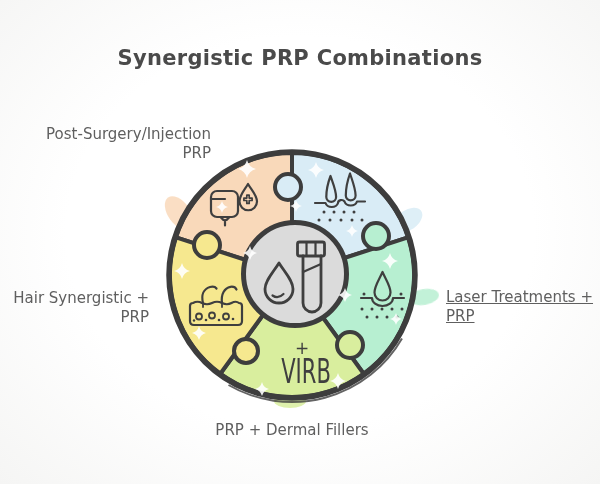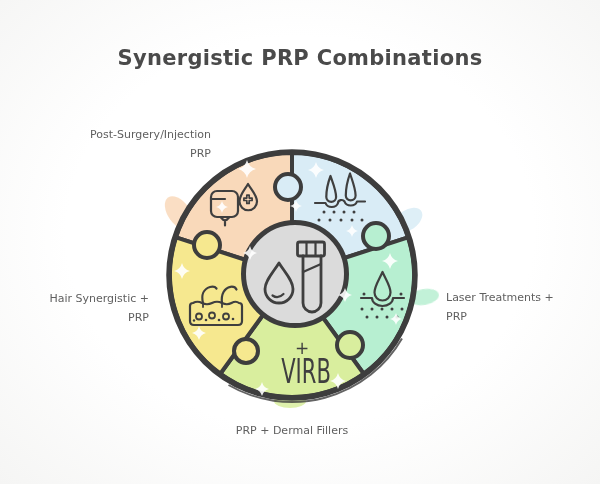--- a/index.html
+++ b/index.html
@@ -15,21 +15,21 @@
   }
   .title{
     position:absolute;left:0;right:0;top:46px;
     text-align:center;
     font-size:21px;font-weight:700;letter-spacing:.3px;
     color:#4a4a4a;
   }
   .diagram-svg{position:absolute;left:0;top:0;}
   .lbl{
     position:absolute;
-    font-size:11px;line-height:19px;color:#5f5f5f;
+    font-size:15px;line-height:19px;color:#5f5f5f;
     white-space:nowrap;
   }
   .lbl.right{text-align:right;}
   .lbl.left{text-align:left;}
   .lbl.center{text-align:center;}
   .lbl span{display:block;}
 </style>
 </head>
 <body>
 
@@ -163,21 +163,21 @@
       <path transform="translate(250 253) scale(7)" d="M0,-1 Q0.2,-0.2 1,0 Q0.2,0.2 0,1 Q-0.2,0.2 -1,0 Q-0.2,-0.2 0,-1 Z"></path>
     </g>
   </svg>
 
   <div class="lbl right" style="right:389px; top:125px;">
     <span>Post-Surgery/Injection</span>
     <span>PRP</span>
   </div>
 
 
-  <div class="lbl left" style="left:446px; top:288px;">
+  <div class="lbl left" style="left:446px; top:288px;text-decoration:underline;">
     <span>Laser Treatments +</span>
     <span>PRP</span>
   </div>
 
   <div class="lbl right" style="right:451px; top:289px;">
     <span>Hair Synergistic +</span>
     <span>PRP</span>
   </div>
 
   <div class="lbl center" style="left:192px; width:200px; top:421px;">

